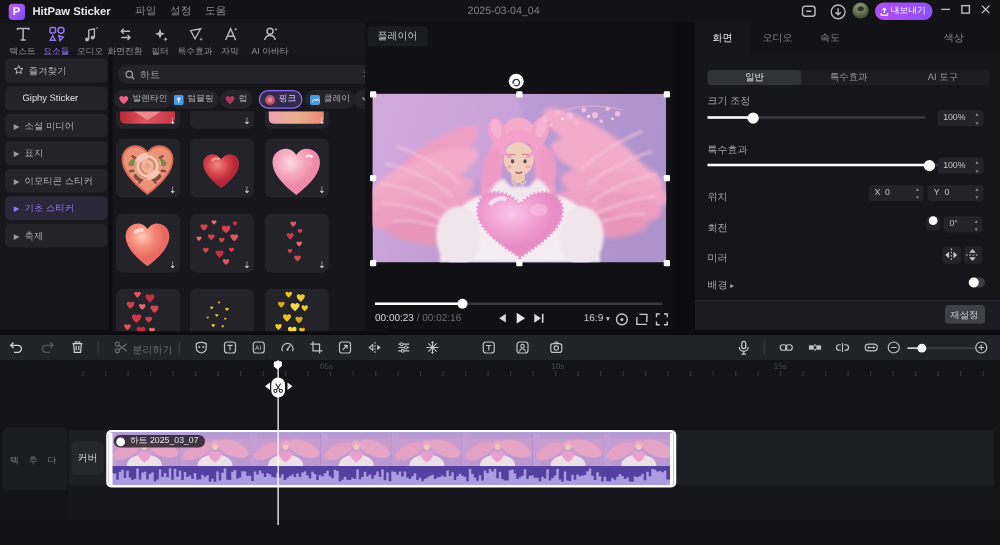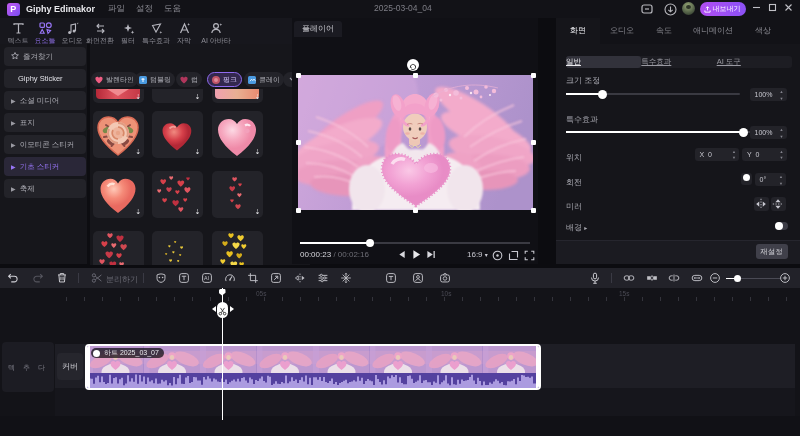--- a/index.html
+++ b/index.html
@@ -39,21 +39,21 @@
 .hdl{position:absolute;width:5px;height:5px;background:#fff;border-radius:1px;z-index:5;}
 #pvslider{position:absolute;left:8px;top:224px;width:230px;height:2px;background:#3a3a42;}
 #pvslider .fill{position:absolute;left:0;top:0;height:2px;width:70px;background:#fff;}
 #pvslider .knob{position:absolute;left:66px;top:-3px;width:8px;height:8px;border-radius:50%;background:#fff;}
 .pvctl{position:absolute;top:230px;font-size:8px;color:#d8d8de;}
 
 #rightpanel{left:556px;top:18px;width:244px;height:246px;background:#15151a;}
 .rtab{position:absolute;top:0;height:26px;font-size:8px;color:#8a8a92;line-height:26px;text-align:center;}
 .rtab.sel{color:#ececf0;}
 #seg{position:absolute;left:10px;top:38px;width:226px;height:12px;background:#1d1d23;border-radius:3px;display:flex;}
-#seg div{flex:1;font-size:7.5px;color:#9a9aa2;line-height:12px;border-radius:3px;text-decoration:underline;}
+#seg div{flex:1;font-size:7.5px;color:#9a9aa2;text-align:center;line-height:12px;border-radius:3px;}
 #seg div.sel{background:#32323b;color:#e8e8ec;}
 .rlabel{position:absolute;left:10px;font-size:8px;color:#a8a8b0;}
 .slider{position:absolute;left:10px;height:2px;background:#3a3a42;border-radius:1px;}
 .slider .fill{position:absolute;left:0;top:0;height:2px;background:#fff;}
 .slider .knob{position:absolute;top:-3.5px;width:9px;height:9px;border-radius:50%;background:#fff;}
 .valbox{position:absolute;height:13px;background:#232329;border-radius:3px;font-size:7px;color:#c8c8d0;line-height:13px;padding-left:5px;}
 .stp{position:absolute;right:3px;top:1px;font-size:4px;color:#85858e;line-height:6.5px;text-align:center;}
 #resetbtn{position:absolute;left:199.5px;top:226px;width:32px;height:15px;background:#40404a;border-radius:3px;font-size:7.5px;color:#d0d0d6;text-align:center;line-height:15px;}
 
 #toolbar{left:0;top:268px;width:800px;height:20px;background:#222229;}
@@ -68,21 +68,21 @@
 #phbadge{position:absolute;left:216.5px;top:13.5px;width:11px;height:16px;background:#fff;border-radius:5.5px;z-index:10;text-align:center;}
 #trackhdr{position:absolute;left:2px;top:54px;width:52px;height:50px;background:#1c1c23;border-radius:4px;}
 #coverbtn{position:absolute;left:57px;top:65px;width:26px;height:27px;background:#26262d;border-radius:4px;font-size:8px;color:#d0d0d6;text-align:center;line-height:27px;}
 #clip{position:absolute;left:85px;top:56px;width:456px;height:46px;border:2px solid #fff;border-radius:4px;overflow:hidden;background:#5d4bb0;}
 #cliplabel{position:absolute;left:4px;top:2px;height:10px;background:rgba(10,10,14,.72);border-radius:5px;font-size:7px;color:#e8e8ec;line-height:10px;padding:0 5px 0 13px;z-index:3;}
 </style></head><body>
 <div class="abs" id="titlebar">
  <div class="abs" id="logo">
       <span>P</span>
     </div>
- <div class="abs tbtext" style="left:26px;">Giphy Edimakor</div>
+ <div class="abs tbtext" style="left:26px;">HitPaw Sticker</div>
  <div class="abs menu" style="left:108px;">파일</div>
  <div class="abs menu" style="left:136px;">설정</div>
  <div class="abs menu" style="left:164px;">도움</div>
  <div class="abs menu" style="left:374px;color:#7e7e86;">2025-03-04_04</div>
  <svg class="abs" style="left:641px;top:4px;" width="12" height="11" viewBox="0 0 12 11">
       <rect x="1" y="1" width="10" height="8" rx="2" fill="none" stroke="#b8b8be" stroke-width="1.2"></rect>
       <path d="M4 5h4" stroke="#b8b8be" stroke-width="1.2"></path>
     </svg>
  <svg class="abs" style="left:664px;top:3px;" width="13" height="13" viewBox="0 0 13 13">
       <circle cx="6.5" cy="6.5" r="5.5" fill="none" stroke="#b8b8be" stroke-width="1.1"></circle>
@@ -174,20 +174,24 @@
       </svg>즐겨찾기</div>
  <div class="sideitem" style="top:47px;"><span class="arr">▶</span>소셜 미디어</div>
  <div class="sideitem" style="top:69px;"><span class="arr">▶</span>표지</div>
  <div class="sideitem" style="top:91px;"><span class="arr">▶</span>이모티콘 스티커</div>
  <div class="sideitem sel" style="top:113px;"><span class="arr">▶</span>기초 스티커</div>
  <div class="sideitem" style="top:135px;"><span class="arr">▶</span>축제</div>
 </div>
 
 <div class="abs" style="left:87px;top:44px;width:5px;height:220px;background:#0d0d11;"></div>
 <div class="abs" id="gridpanel">
+ <div id="searchbar"><svg style="position:absolute;left:6px;top:3.5px;" width="8" height="8" viewBox="0 0 8 8">
+        <circle cx="3.4" cy="3.4" r="2.6" fill="none" stroke="#9a9aa2" stroke-width="1"></circle>
+        <path d="M5.4 5.4L7.4 7.4" stroke="#9a9aa2" stroke-width="1"></path>
+      </svg>하트<span style="position:absolute;right:7px;top:0;color:#8e8e96;font-size:8px;">✕</span></div>
  <div class="pill" style="left:1px"><svg width="8" height="8" viewBox="0 0 20 18" style="margin-right:3px;">
         <path d="M10 17.5C4.5 13 1 9 1 5.6 1 2.9 3 1 5.5 1 7.4 1 9.2 2.2 10 3.8 10.8 2.2 12.6 1 14.5 1 17 1 19 2.9 19 5.6c0 3.4-3.5 7.4-9 11.9z" fill="#ef5d83"></path>
       </svg>발렌타인</div>
  <div class="pill" style="left:45px"><svg width="8" height="8" viewBox="0 0 10 10" style="margin-right:3px;">
         <rect width="10" height="10" rx="2" fill="#4a9ae0"></rect>
         <path d="M5 2.5v5M3 4h4" stroke="#fff" stroke-width="1.2"></path>
       </svg>텀블링</div>
  <div class="pill" style="left:86px"><svg width="8" height="8" viewBox="0 0 20 18" style="margin-right:3px;">
         <path d="M10 17.5C4.5 13 1 9 1 5.6 1 2.9 3 1 5.5 1 7.4 1 9.2 2.2 10 3.8 10.8 2.2 12.6 1 14.5 1 17 1 19 2.9 19 5.6c0 3.4-3.5 7.4-9 11.9z" fill="#b0365c"></path>
       </svg>럽</div>
@@ -469,21 +473,20 @@
       </svg></div>
  <div class="pvctl" style="left:232px;top:232px;"><svg width="11" height="11" viewBox="0 0 11 11">
         <path d="M1.2 3.8V1.2h2.6M7.2 1.2h2.6v2.6M9.8 7.2v2.6H7.2M3.8 9.8H1.2V7.2" fill="none" stroke="#c8c8d0" stroke-width="1.1"></path>
       </svg></div>
 </div>
 <div class="abs" id="rightpanel">
  <div style="position:absolute;left:0;top:0;width:244px;height:26px;background:#121217;"></div>
  <div class="rtab sel" style="left:0;width:44px;background:#15151a;">화면</div>
  <div class="rtab" style="left:44px;width:44px;">오디오</div>
  <div class="rtab" style="left:88px;width:40px;">속도</div>
- <div class="rtab" style="left:128px;width:58px;">애니메이션</div>
  <div class="rtab" style="left:186px;width:42px;">색상</div>
  <div id="seg">
       <div class="sel">일반</div>
       <div>특수효과</div>
       <div>AI 도구</div>
     </div>
  <div class="rlabel" style="top:57px;">크기 조정</div>
  <div class="slider" style="top:75px;width:174px;">
       <div class="fill" style="width:36px;"></div>
       <div class="knob" style="left:31.5px;"></div>

